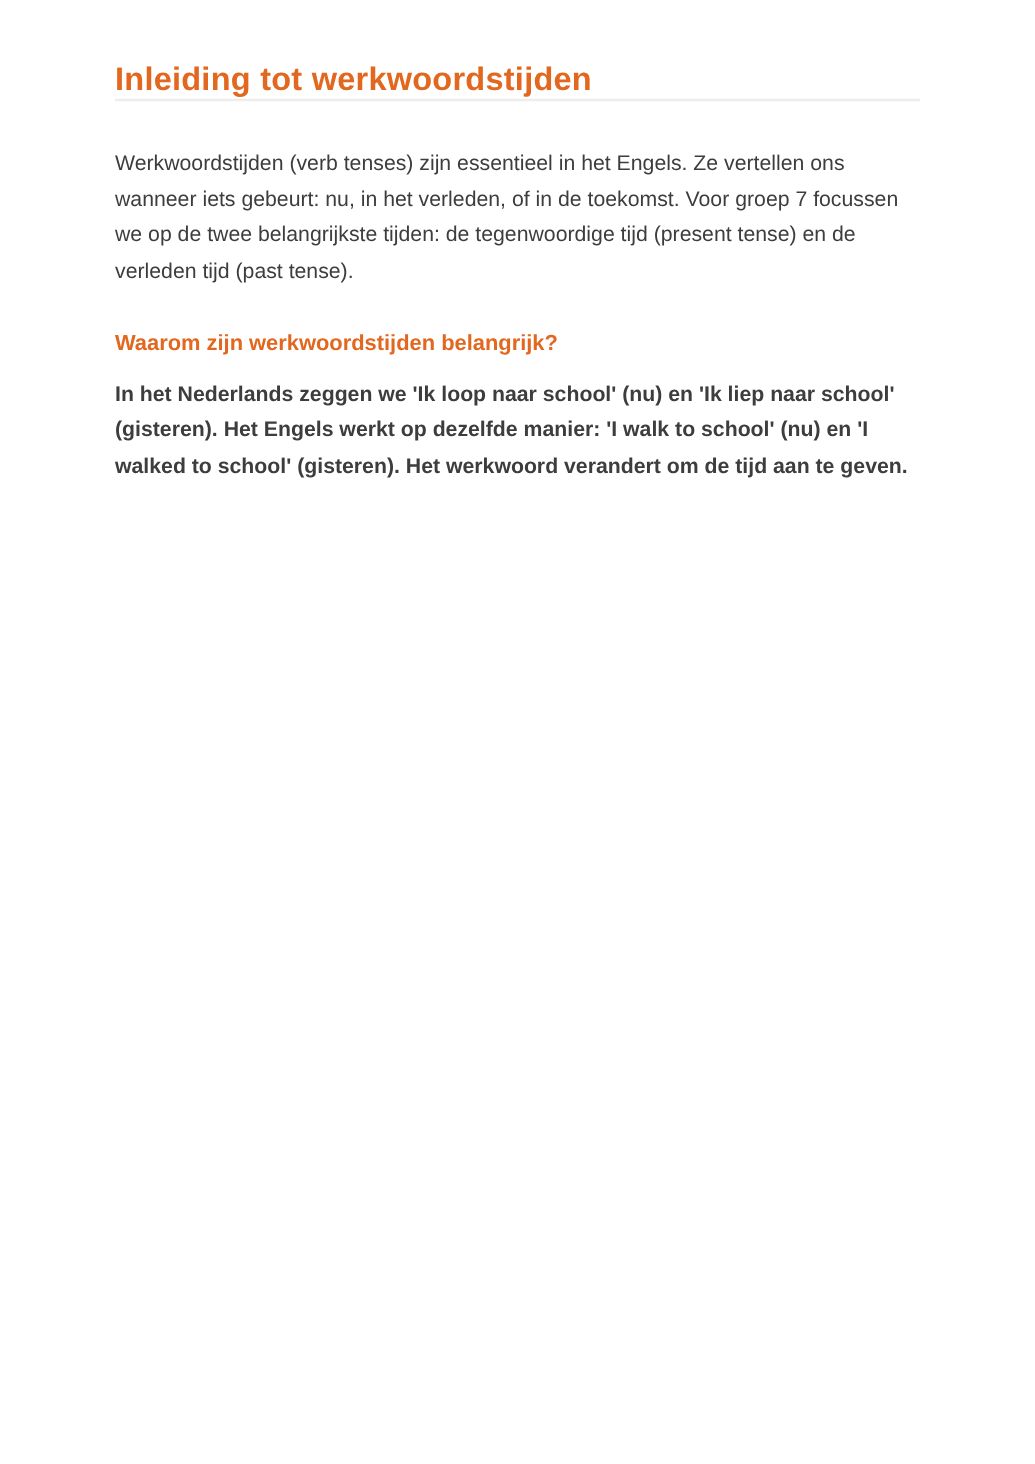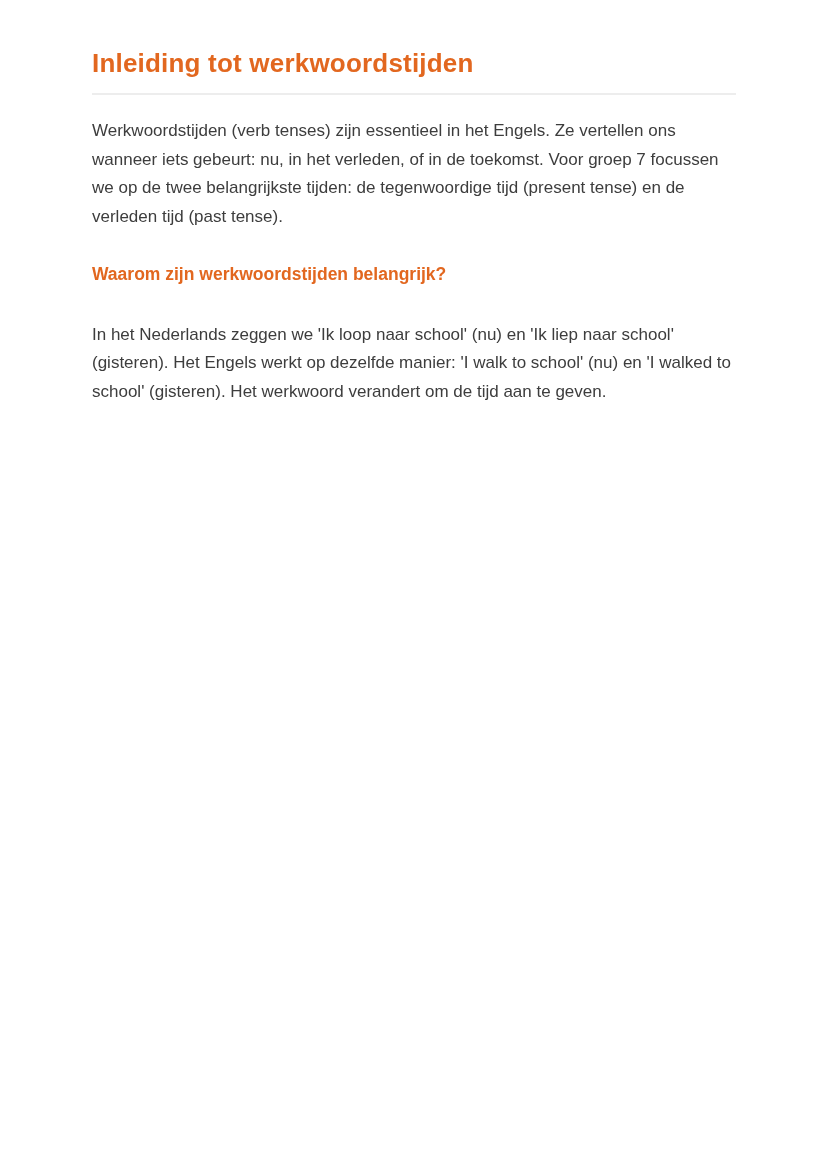--- a/index.html
+++ b/index.html
@@ -13,39 +13,39 @@
     width: 828px;
     height: 1171px;
     background: #ffffff;
     padding: 48px 92px 0 92px;
   }
   h1.doc-title {
     color: #e2671f;
     font-size: 26px;
     font-weight: 700;
     line-height: 1.2;
-    padding-bottom: 14px;
     border-bottom: 2px solid #ededed;
     letter-spacing: 0.2px;
   }
   p.body-text {
-    margin-top: 22px;
+    margin-top: 36px;
     color: #3d3d3d;
     font-size: 17px;
     line-height: 28.5px;
   }
   h2.section-heading {
     margin-top: 32px;
     color: #e2671f;
     font-size: 17.5px;
     font-weight: 700;
     line-height: 1.3;
   }
   p.body-text.after-heading {
-    margin-top: 35px;
+    margin-top: 16px;
+    font-weight: bold;
   }
   .definition-box {
     margin-top: 24px;
     background: #eef5fb;
     border: 1px solid #bfd3e0;
     border-radius: 4px;
     padding: 21px 24px;
   }
   .definition-box p {
     color: #3d3d3d;

